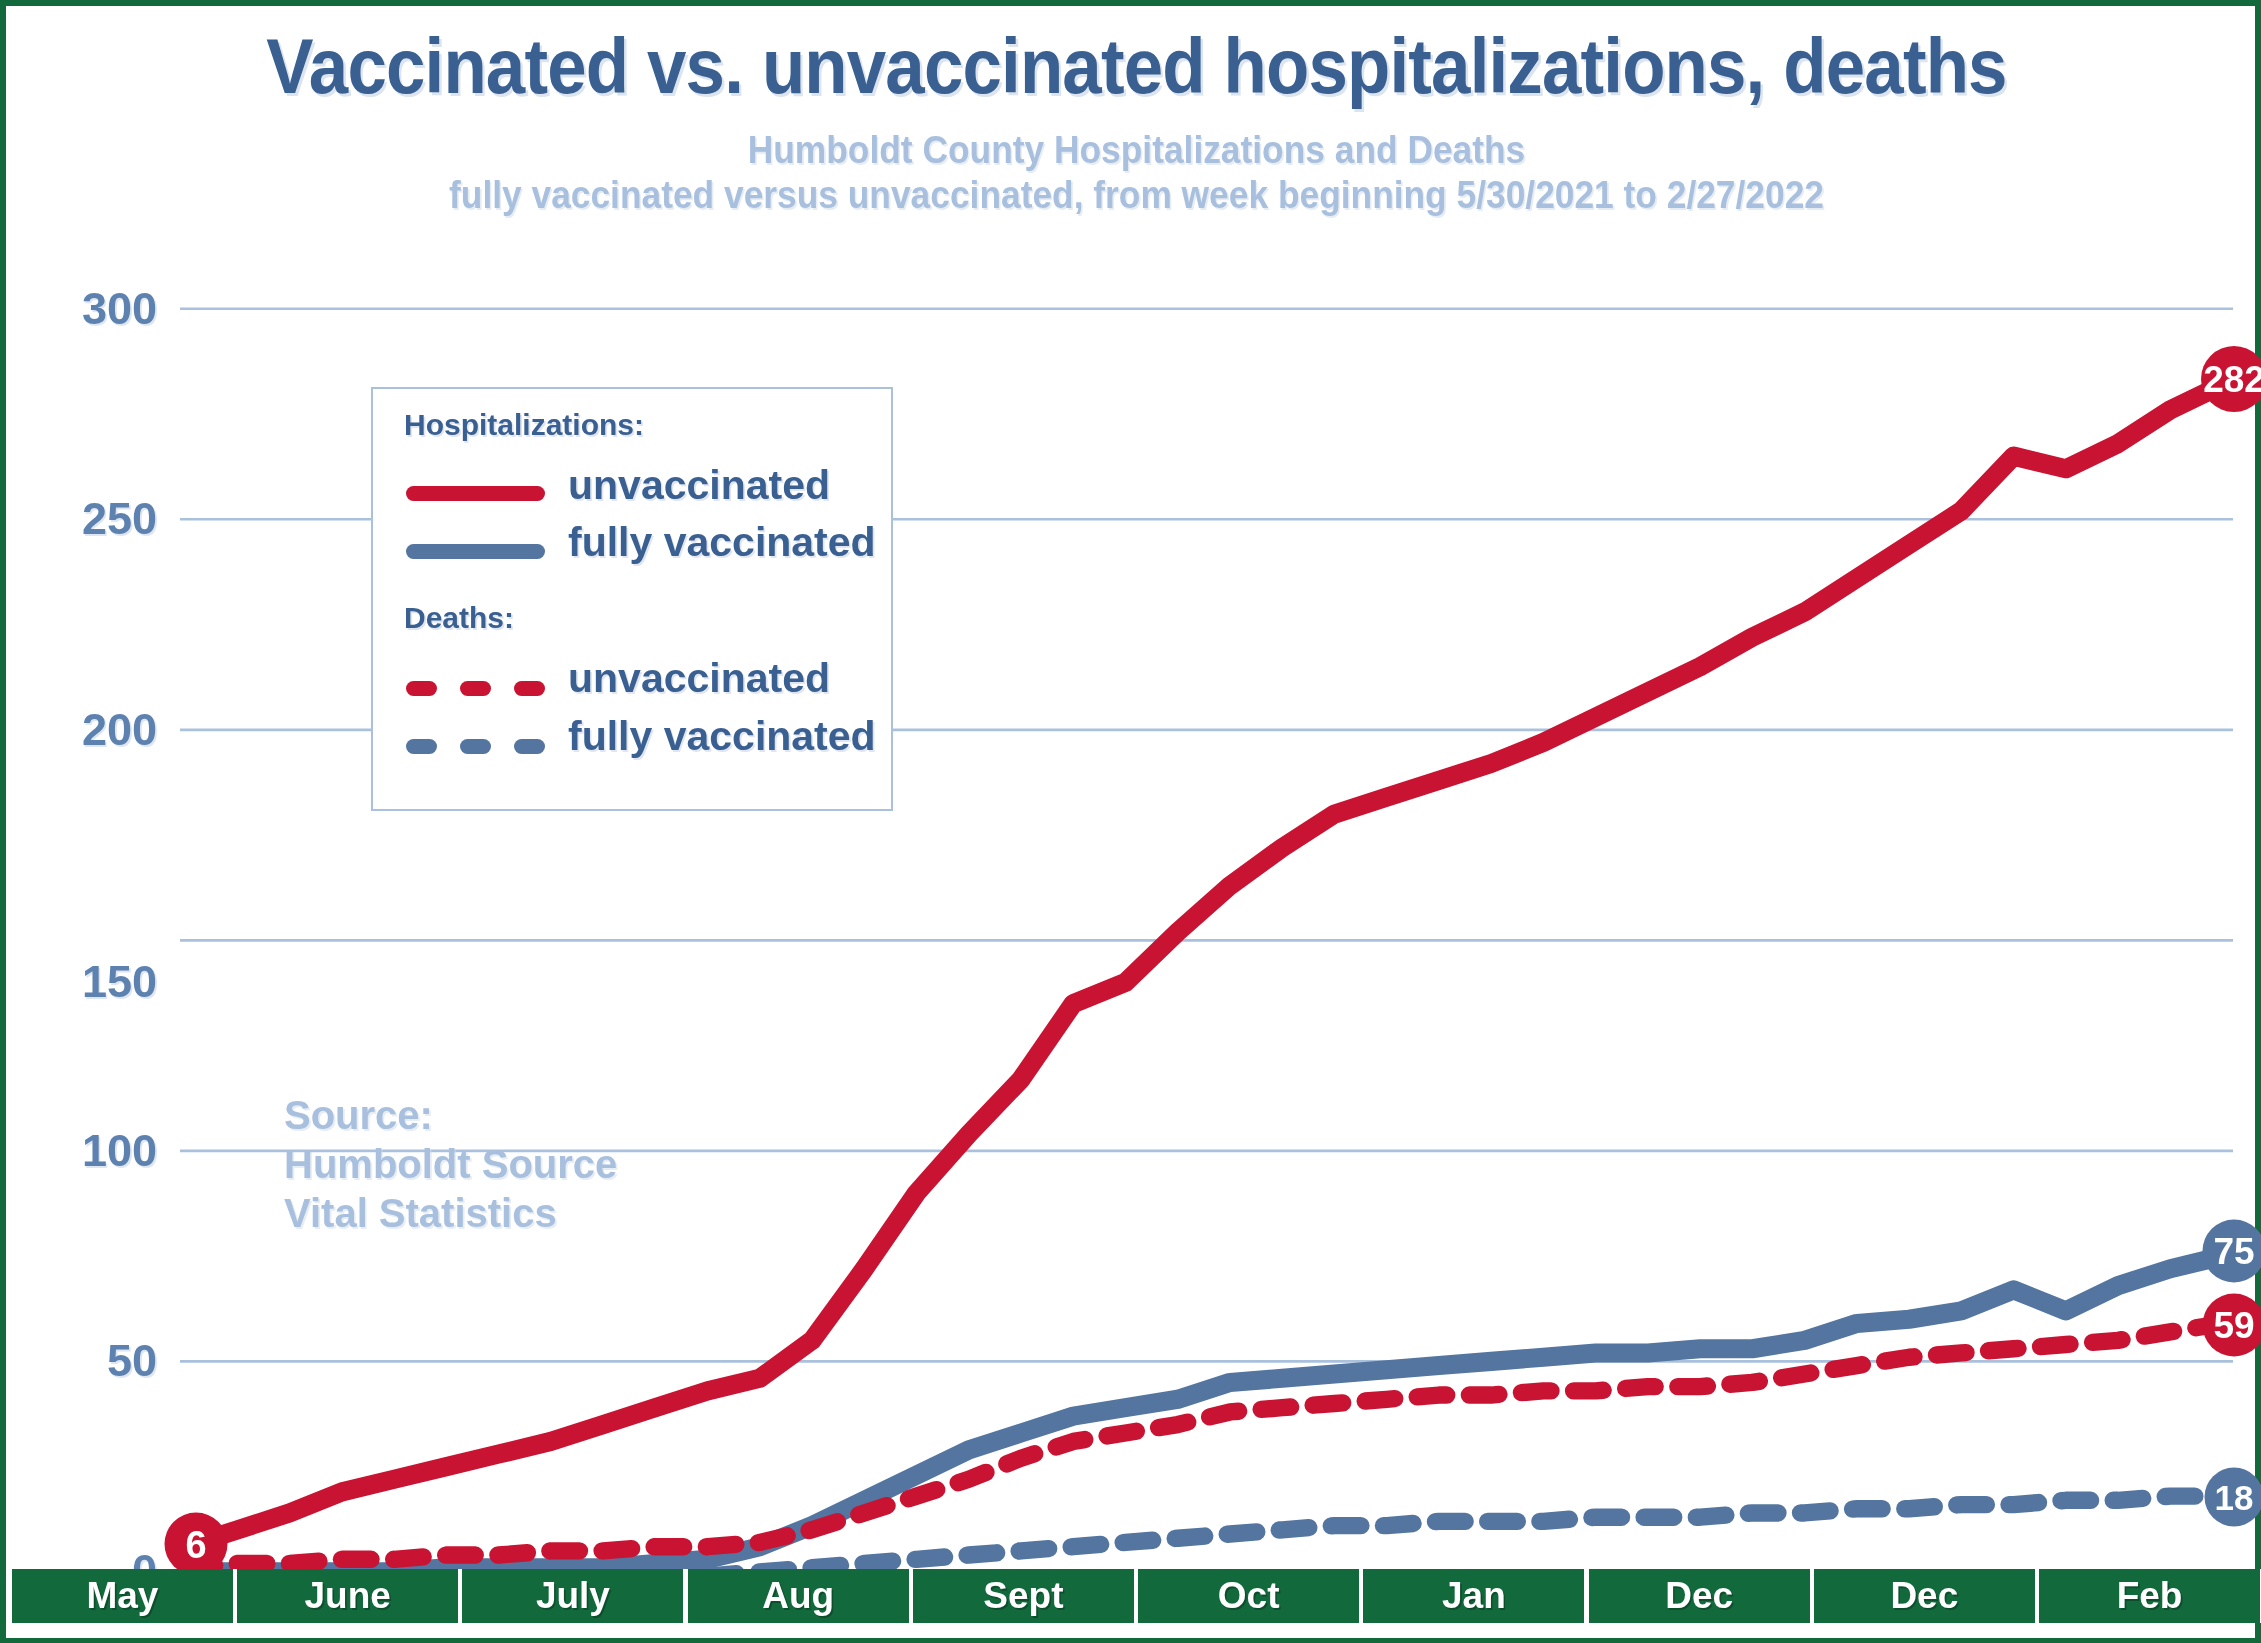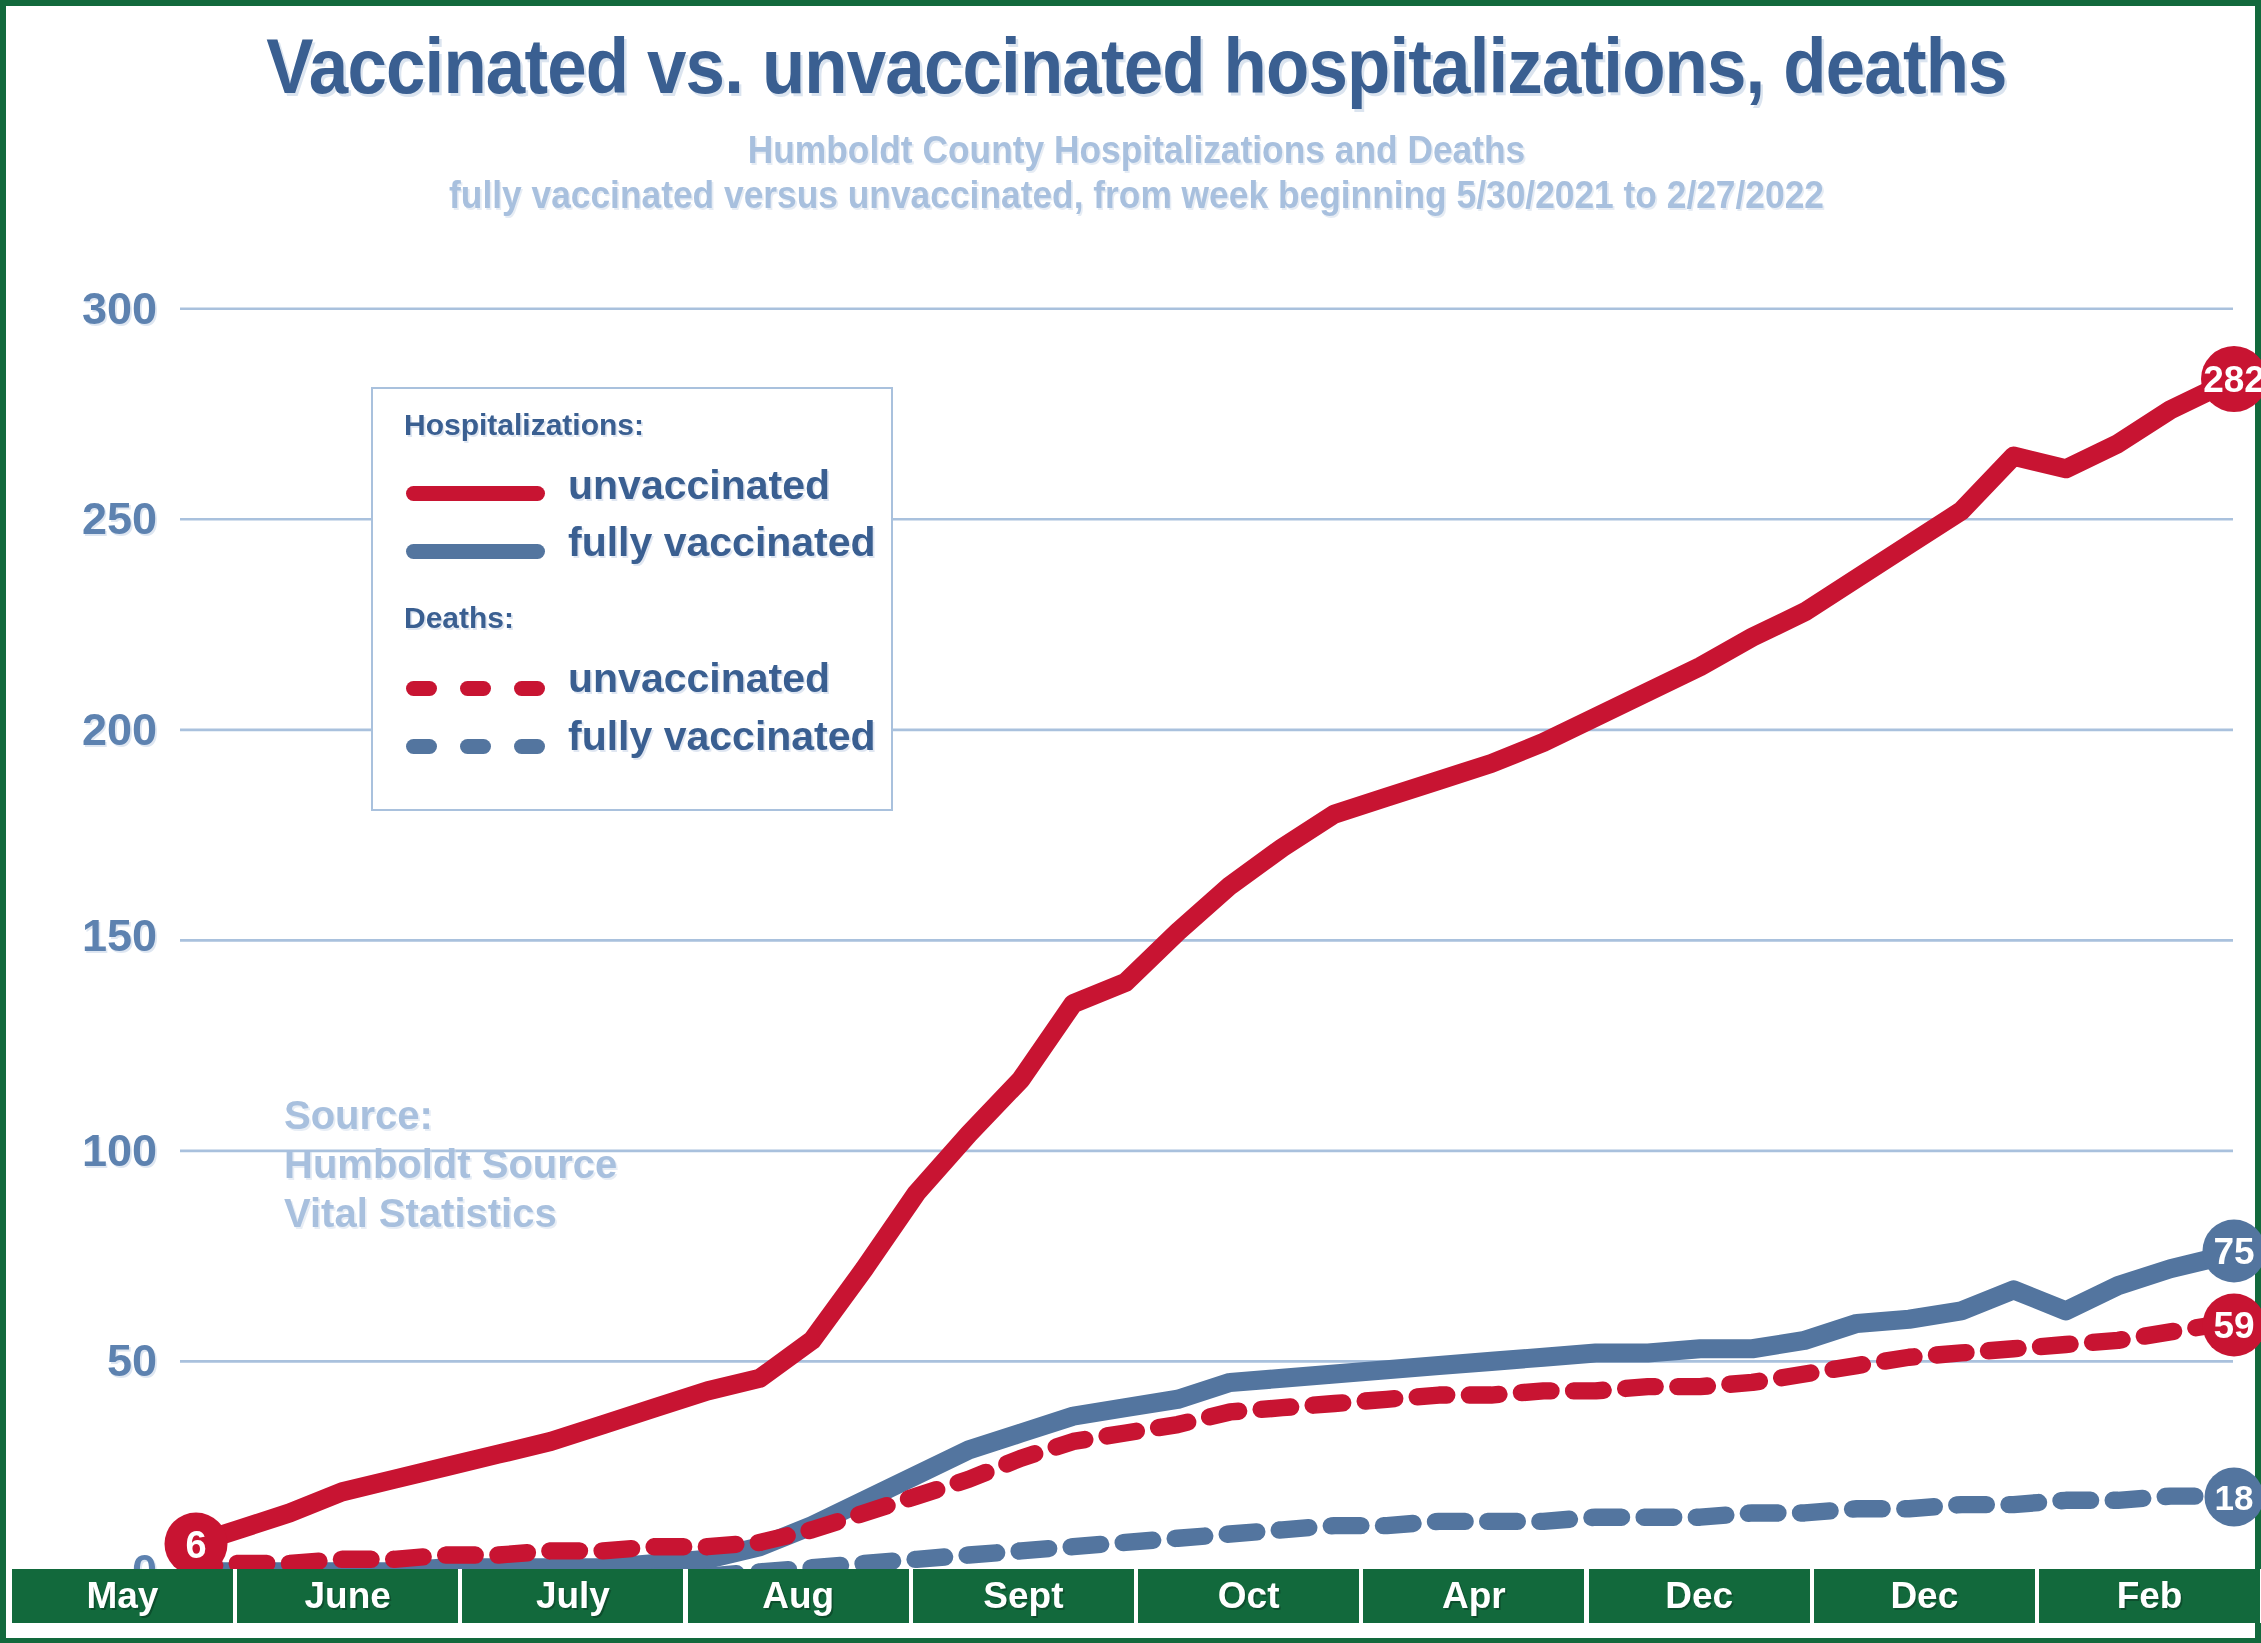--- a/index.html
+++ b/index.html
@@ -159,21 +159,21 @@
         <polyline points="6.0,1500.0 66.1,1500.0 126.1,1500.0 186.2,1500.0 246.2,1500.0 306.3,1495.2 366.3,1495.2 426.4,1495.2 486.4,1495.2 546.5,1490.3 606.5,1485.5 666.6,1471.0 726.6,1446.8 786.7,1417.7 846.7,1388.7 906.8,1359.6 966.8,1340.3 1026.9,1320.9 1086.9,1311.2 1147.0,1301.6 1207.0,1282.2 1267.1,1277.4 1327.1,1272.5 1387.2,1267.7 1447.2,1262.8 1507.3,1258.0 1567.3,1253.2 1627.4,1248.3 1687.4,1248.3 1747.5,1243.5 1807.5,1243.5 1867.6,1233.8 1927.6,1214.4 1987.7,1209.6 2047.7,1199.9 2107.8,1175.7 2167.8,1199.9 2227.9,1170.9 2287.9,1151.5 2348.0,1137.0" fill="none" stroke="#53759f" stroke-width="22" stroke-linecap="round" stroke-linejoin="round"></polyline>
         <polyline points="6.0,1495.2 66.1,1490.3 126.1,1490.3 186.2,1485.5 246.2,1485.5 306.3,1480.6 366.3,1480.6 426.4,1475.8 486.4,1475.8 546.5,1471.0 606.5,1471.0 666.6,1466.1 726.6,1451.6 786.7,1432.2 846.7,1412.9 906.8,1393.5 966.8,1369.3 1026.9,1350.0 1086.9,1340.3 1147.0,1330.6 1207.0,1316.1 1267.1,1311.2 1327.1,1306.4 1387.2,1301.6 1447.2,1296.7 1507.3,1296.7 1567.3,1291.9 1627.4,1291.9 1687.4,1287.0 1747.5,1287.0 1807.5,1282.2 1867.6,1272.5 1927.6,1262.8 1987.7,1253.2 2047.7,1248.3 2107.8,1243.5 2167.8,1238.6 2227.9,1233.8 2287.9,1224.1 2348.0,1214.4" fill="none" stroke="#c81432" stroke-width="20" stroke-linecap="round" stroke-linejoin="round" stroke-dasharray="34 26"></polyline>
         <polyline points="6.0,1509.7 66.1,1509.7 126.1,1509.7 186.2,1509.7 246.2,1509.7 306.3,1509.7 366.3,1509.7 426.4,1509.7 486.4,1509.7 546.5,1504.8 606.5,1504.8 666.6,1500.0 726.6,1495.2 786.7,1490.3 846.7,1485.5 906.8,1480.6 966.8,1475.8 1026.9,1471.0 1086.9,1466.1 1147.0,1461.3 1207.0,1456.4 1267.1,1451.6 1327.1,1446.8 1387.2,1446.8 1447.2,1441.9 1507.3,1441.9 1567.3,1441.9 1627.4,1437.1 1687.4,1437.1 1747.5,1437.1 1807.5,1432.2 1867.6,1432.2 1927.6,1427.4 1987.7,1427.4 2047.7,1422.6 2107.8,1422.6 2167.8,1417.7 2227.9,1417.7 2287.9,1412.9 2348.0,1412.9" fill="none" stroke="#53759f" stroke-width="20" stroke-linecap="round" stroke-linejoin="round" stroke-dasharray="34 26"></polyline>
       </svg>
   </div>
 
   <div id="yticks">
       <div class="ytick" style="top: 303px;">300</div>
       <div class="ytick" style="top: 513px;">250</div>
       <div class="ytick" style="top: 724px;">200</div>
-      <div class="ytick" style="top: 930px; margin-left: 24px;">150</div>
+      <div class="ytick" style="top: 976px; margin-left: 24px;">150</div>
       <div class="ytick" style="top: 1145px;">100</div>
       <div class="ytick" style="top: 1355px;">50</div>
       <div class="ytick" style="top: 1565px;">0</div>
     </div>
 
   <div id="legend">
     <div class="lg-head" style="top:19px;">Hospitalizations:</div>
     <div class="lg-swatch" style="left:33px;top:97px;width:139px;background:#c81432;"></div>
     <div class="lg-label" style="left:195px;top:73px;">unvaccinated</div>
     <div class="lg-swatch" style="left:33px;top:155px;width:139px;background:#53759f;"></div>
@@ -205,19 +205,19 @@
       <div class="badge" style="left: 2228px; top: 1491px; width: 59px; height: 59px; background: rgb(83, 117, 159); font-size: 35px;">18</div>
     </div>
 
   <div id="months">
       <div class="month">May</div>
       <div class="month">June</div>
       <div class="month">July</div>
       <div class="month">Aug</div>
       <div class="month">Sept</div>
       <div class="month">Oct</div>
-      <div class="month">Apr</div>
+      <div class="month">Jan</div>
       <div class="month">Dec</div>
       <div class="month">Dec</div>
       <div class="month">Feb</div>
     </div>
 </div>
 
 
 </body></html>

